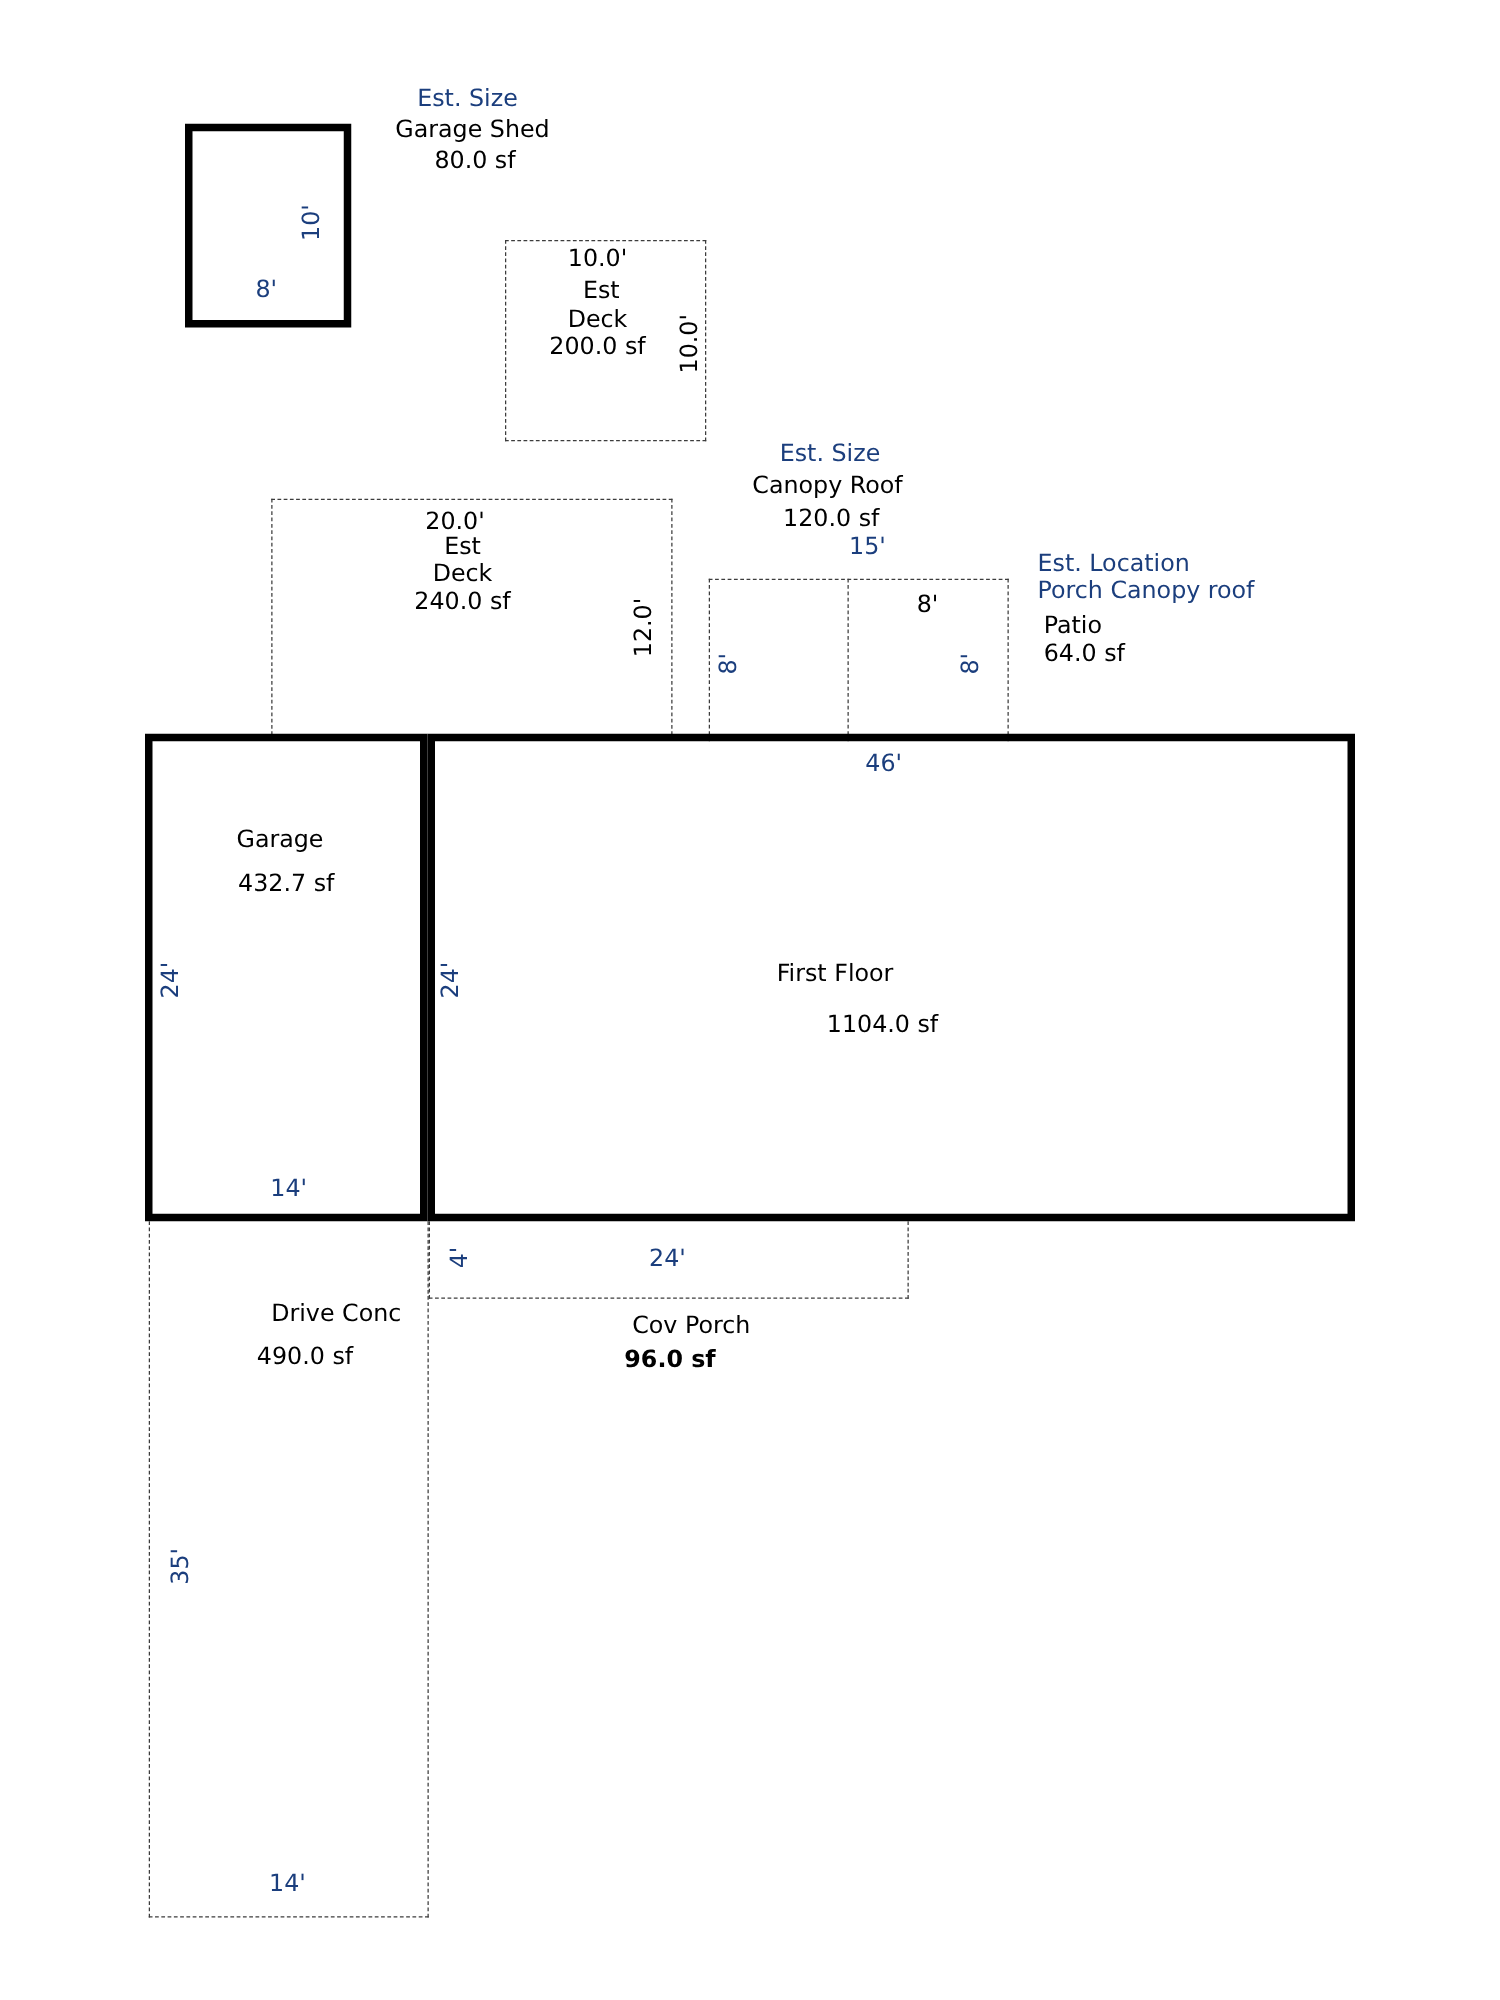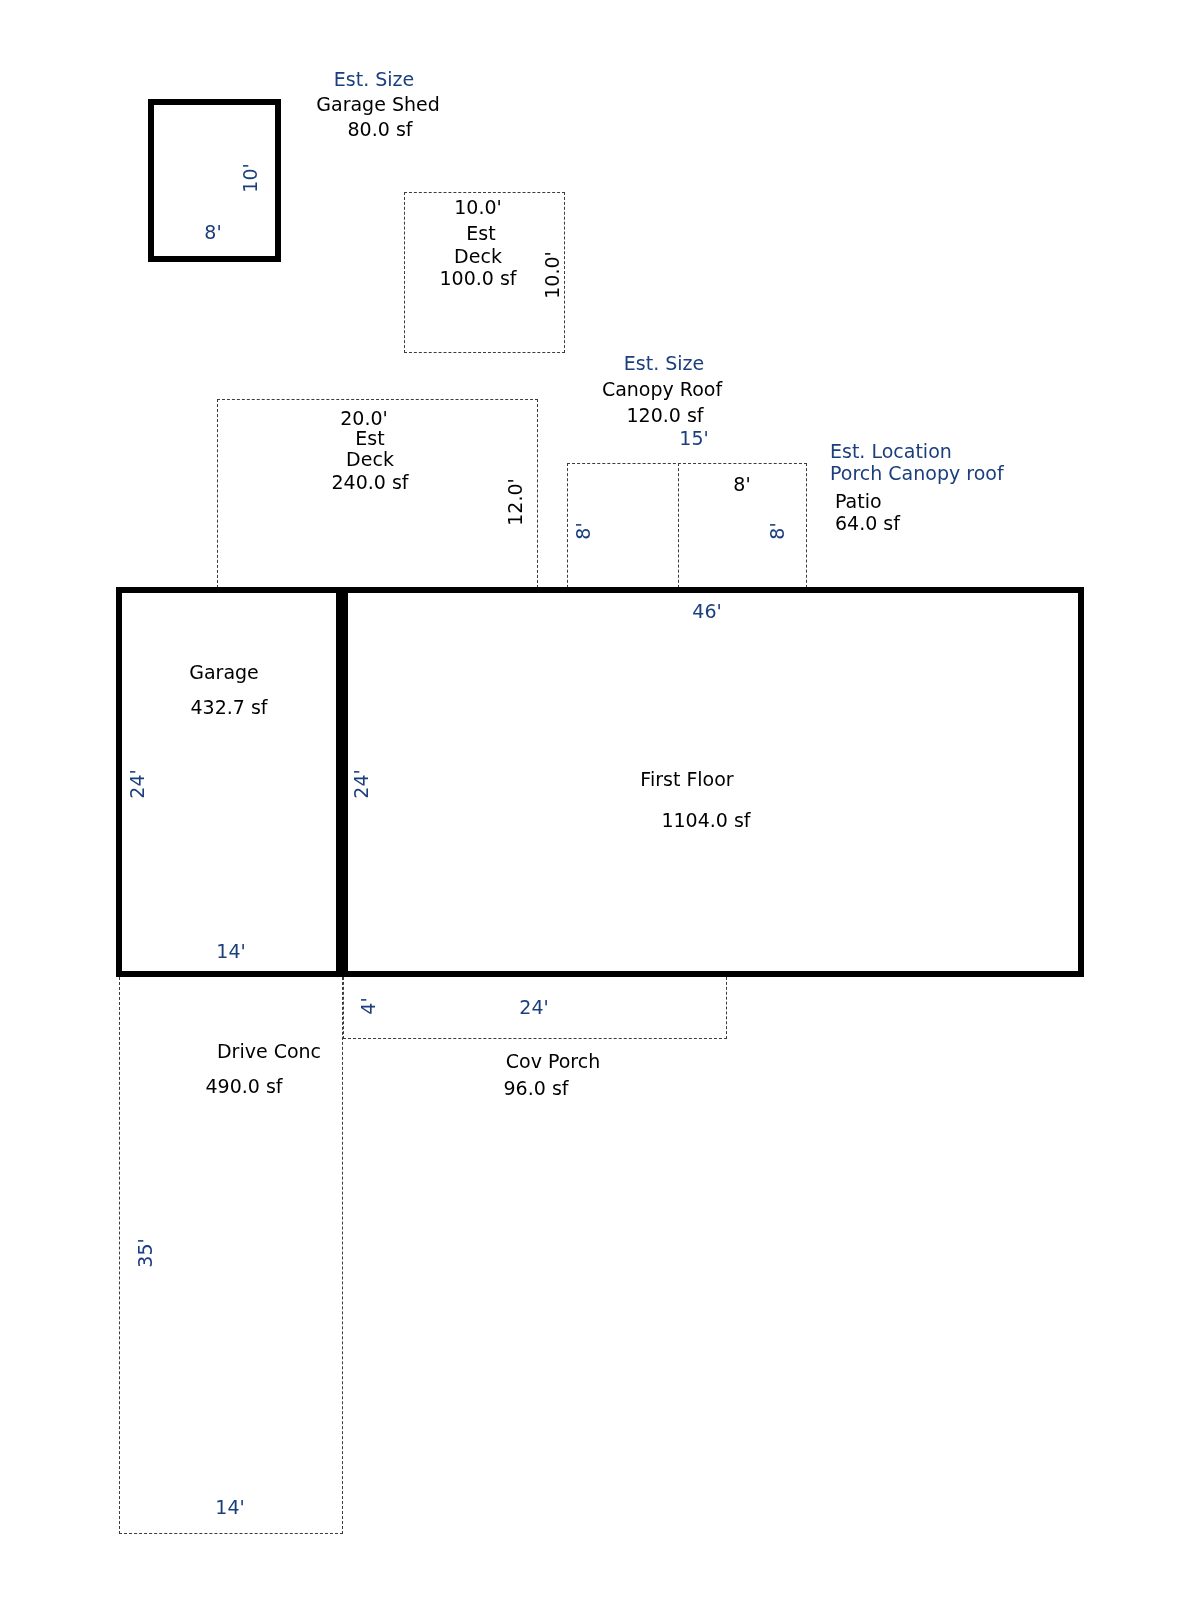--- a/index.html
+++ b/index.html
@@ -32,21 +32,21 @@
   <div class="lbl blue" style="left:374px;top:79px;">Est. Size</div>
   <div class="lbl" style="left:378px;top:104px;">Garage Shed</div>
   <div class="lbl" style="left:380px;top:129px;">80.0 sf</div>
   <div class="lbl blue rot" style="left:250px;top:178px;">10'</div>
   <div class="lbl blue" style="left:213px;top:232px;">8'</div>
 
   <div class="dash" style="left:404px;top:192px;width:161px;height:161px;"></div>
   <div class="lbl" style="left:478px;top:207px;">10.0'</div>
   <div class="lbl" style="left:481px;top:233px;">Est</div>
   <div class="lbl" style="left:478px;top:256px;">Deck</div>
-  <div class="lbl" style="left:478px;top:278px;">100.0 sf</div>
+  <div class="lbl" style="left:478px;top:278px;">200.0 sf</div>
   <div class="lbl rot" style="left:552px;top:275px;">10.0'</div>
 
   <div class="dash no-bottom" style="left:217px;top:399px;width:321px;height:189px;"></div>
   <div class="lbl" style="left:364px;top:418px;">20.0'</div>
   <div class="lbl" style="left:370px;top:438px;">Est</div>
   <div class="lbl" style="left:370px;top:459px;">Deck</div>
   <div class="lbl" style="left:370px;top:482px;">240.0 sf</div>
   <div class="lbl rot" style="left:515px;top:502px;">12.0'</div>
 
   <div class="dash no-bottom" style="left:567px;top:463px;width:240px;height:130px;"></div>
@@ -65,28 +65,28 @@
 
   <div class="solid" style="left:116px;top:587px;width:226px;height:390px;"></div>
   <div class="lbl" style="left:224px;top:672px;">Garage</div>
   <div class="lbl" style="left:229px;top:707px;">432.7 sf</div>
   <div class="lbl blue rot" style="left:137px;top:784px;">24'</div>
   <div class="lbl blue" style="left:231px;top:951px;">14'</div>
 
   <div class="solid" style="left:342px;top:587px;width:742px;height:390px;"></div>
   <div class="lbl blue" style="left:707px;top:611px;">46'</div>
   <div class="lbl blue rot" style="left:361px;top:784px;">24'</div>
-  <div class="lbl" style="left:687px;top:779px;">First Floor</div>
+  <div class="lbl" style="left:668px;top:779px;">First Floor</div>
   <div class="lbl" style="left:706px;top:820px;">1104.0 sf</div>
 
   <div class="dash no-top" style="left:343px;top:977px;width:384px;height:62px;"></div>
   <div class="lbl blue rot" style="left:368px;top:1006px;">4'</div>
   <div class="lbl blue" style="left:534px;top:1007px;">24'</div>
   <div class="lbl" style="left:537px;top:1061px;margin-left:16px;">Cov Porch</div>
-  <div class="lbl" style="left:536px;top:1088px;">96.0 sf</div>
+  <div class="lbl" style="left:536px;top:1088px;font-weight:bold;">96.0 sf</div>
 
   <div class="dash no-top" style="left:119px;top:977px;width:224px;height:557px;"></div>
   <div class="lbl" style="left:244px;top:1051px;margin-left:25px;">Drive Conc</div>
   <div class="lbl" style="left:244px;top:1086px;">490.0 sf</div>
   <div class="lbl blue rot" style="left:145px;top:1253px;">35'</div>
   <div class="lbl blue" style="left:230px;top:1507px;">14'</div>
 
 </div>
 
 </body></html>

